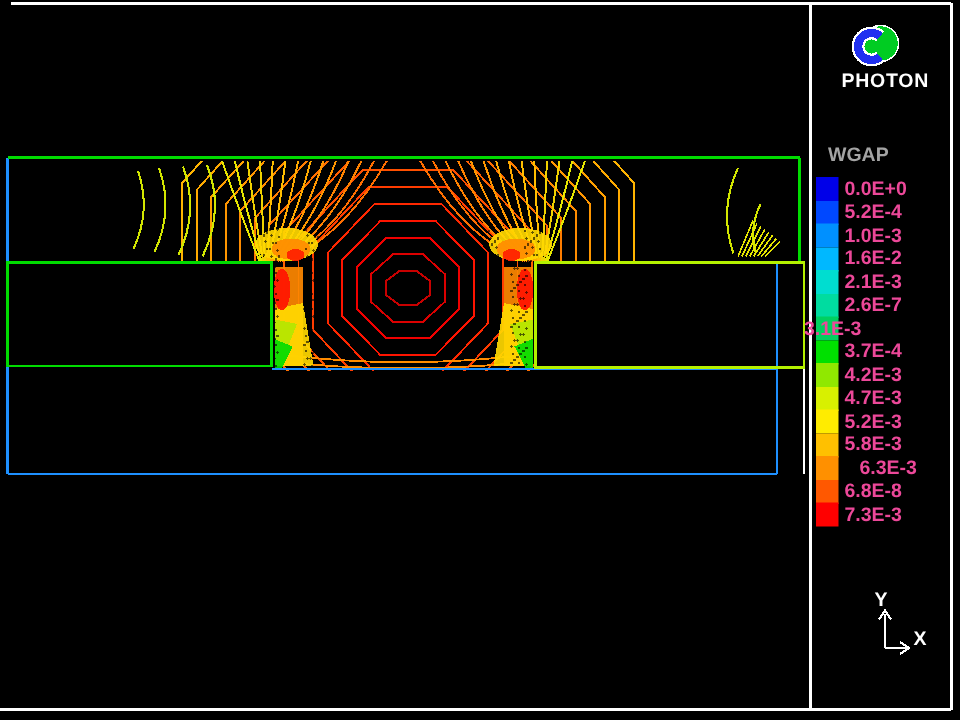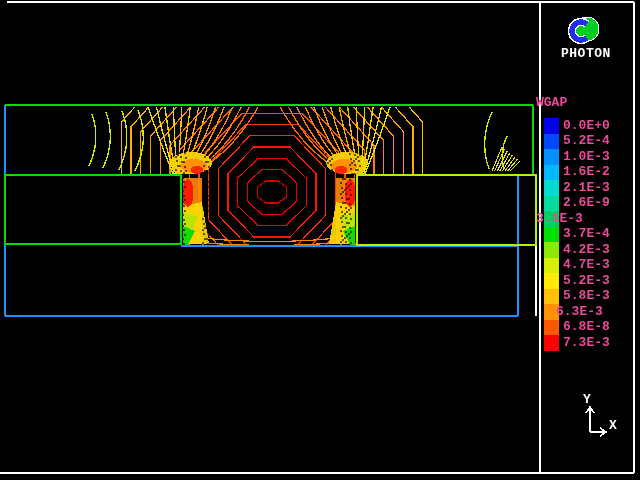--- a/index.html
+++ b/index.html
@@ -1,17 +1,17 @@
 <!DOCTYPE html>
 <html><head>
 <meta charset="utf-8">
 <style>
   html,body{margin:0;padding:0;background:#000;}
   #screen{position:relative;width:640px;height:480px;background:#000;overflow:hidden;
-          font-family:Liberation Mono, monospace;}
+          font-family:Liberation Sans, sans-serif;}
   svg{position:absolute;left:0;top:0;}
   .txt{position:absolute;color:#fff;font-weight:bold;font-size:13px;line-height:13px;
        white-space:pre;letter-spacing:0px;}
   #legend .sw{position:absolute;width:15px;height:16px;}
   #legend .lb{position:absolute;color:#ec4899;font-weight:bold;font-size:13px;line-height:15px;white-space:pre;}
 </style>
 </head>
 <body>
 
 <div id="screen">
@@ -296,49 +296,49 @@
       </g>
     <g id="g-logo">
         <circle cx="587" cy="29" r="12" fill="#00cc22" stroke="#fff" stroke-width="1"></circle>
         <path d="M586.8 24.1 A9 9 0 1 0 586.8 37.9" fill="none" stroke="#fff" stroke-width="8.5"></path>
         <path d="M586.8 24.1 A9 9 0 1 0 586.8 37.9" fill="none" stroke="#2030f0" stroke-width="5.5"></path>
       </g>
   </svg>
 
   <div class="txt" style="left:561px;top:47px;letter-spacing:0.5px;">PHOTON</div>
 
-  <div class="txt" style="left:536px;top:96px;color:#ec4899;">WGAP</div>
+  <div class="txt" style="left:552px;top:96px;color:#a3a3a3;">WGAP</div>
 
   <div id="legend">
       <div class="sw" style="left: 544px; top: 118px; background: rgb(0, 0, 232);"></div>
       <div class="lb" style="left: 563px; top: 117.5px;">0.0E+0</div>
       <div class="sw" style="left: 544px; top: 133.5px; background: rgb(0, 72, 255);"></div>
       <div class="lb" style="left: 563px; top: 133px;">5.2E-4</div>
       <div class="sw" style="left: 544px; top: 149px; background: rgb(0, 144, 255);"></div>
       <div class="lb" style="left: 563px; top: 148.5px;">1.0E-3</div>
       <div class="sw" style="left: 544px; top: 164.5px; background: rgb(0, 184, 255);"></div>
       <div class="lb" style="left: 563px; top: 164px;">1.6E-2</div>
       <div class="sw" style="left: 544px; top: 180px; background: rgb(0, 221, 208);"></div>
       <div class="lb" style="left: 563px; top: 179.5px;">2.1E-3</div>
       <div class="sw" style="left: 544px; top: 195.5px; background: rgb(0, 220, 160);"></div>
-      <div class="lb" style="left: 563px; top: 195px;">2.6E-9</div>
+      <div class="lb" style="left: 563px; top: 195px;">2.6E-7</div>
       <div class="sw" style="left: 544px; top: 211px; background: rgb(0, 208, 96);"></div>
       <div class="lb" style="left: 536px; top: 210.5px;">3.1E-3</div>
       <div class="sw" style="left: 544px; top: 226.5px; background: rgb(0, 224, 0);"></div>
       <div class="lb" style="left: 563px; top: 226px;">3.7E-4</div>
       <div class="sw" style="left: 544px; top: 242px; background: rgb(144, 232, 0);"></div>
       <div class="lb" style="left: 563px; top: 241.5px;">4.2E-3</div>
       <div class="sw" style="left: 544px; top: 257.5px; background: rgb(216, 240, 0);"></div>
       <div class="lb" style="left: 563px; top: 257px;">4.7E-3</div>
       <div class="sw" style="left: 544px; top: 273px; background: rgb(255, 236, 0);"></div>
       <div class="lb" style="left: 563px; top: 272.5px;">5.2E-3</div>
       <div class="sw" style="left: 544px; top: 288.5px; background: rgb(255, 192, 0);"></div>
       <div class="lb" style="left: 563px; top: 288px;">5.8E-3</div>
       <div class="sw" style="left: 544px; top: 304px; background: rgb(255, 144, 0);"></div>
-      <div class="lb" style="left: 556px; top: 303.5px;">6.3E-3</div>
+      <div class="lb" style="left: 573px; top: 303.5px;">6.3E-3</div>
       <div class="sw" style="left: 544px; top: 319.5px; background: rgb(255, 88, 0);"></div>
       <div class="lb" style="left: 563px; top: 319px;">6.8E-8</div>
       <div class="sw" style="left: 544px; top: 335px; background: rgb(255, 0, 0);"></div>
       <div class="lb" style="left: 563px; top: 334.5px; text-align: right;">7.3E-3</div>
     </div>
 
   <div class="txt" style="left:583px;top:393px;">Y</div>
   <div class="txt" style="left:609px;top:419px;">X</div>
 
 </div>

